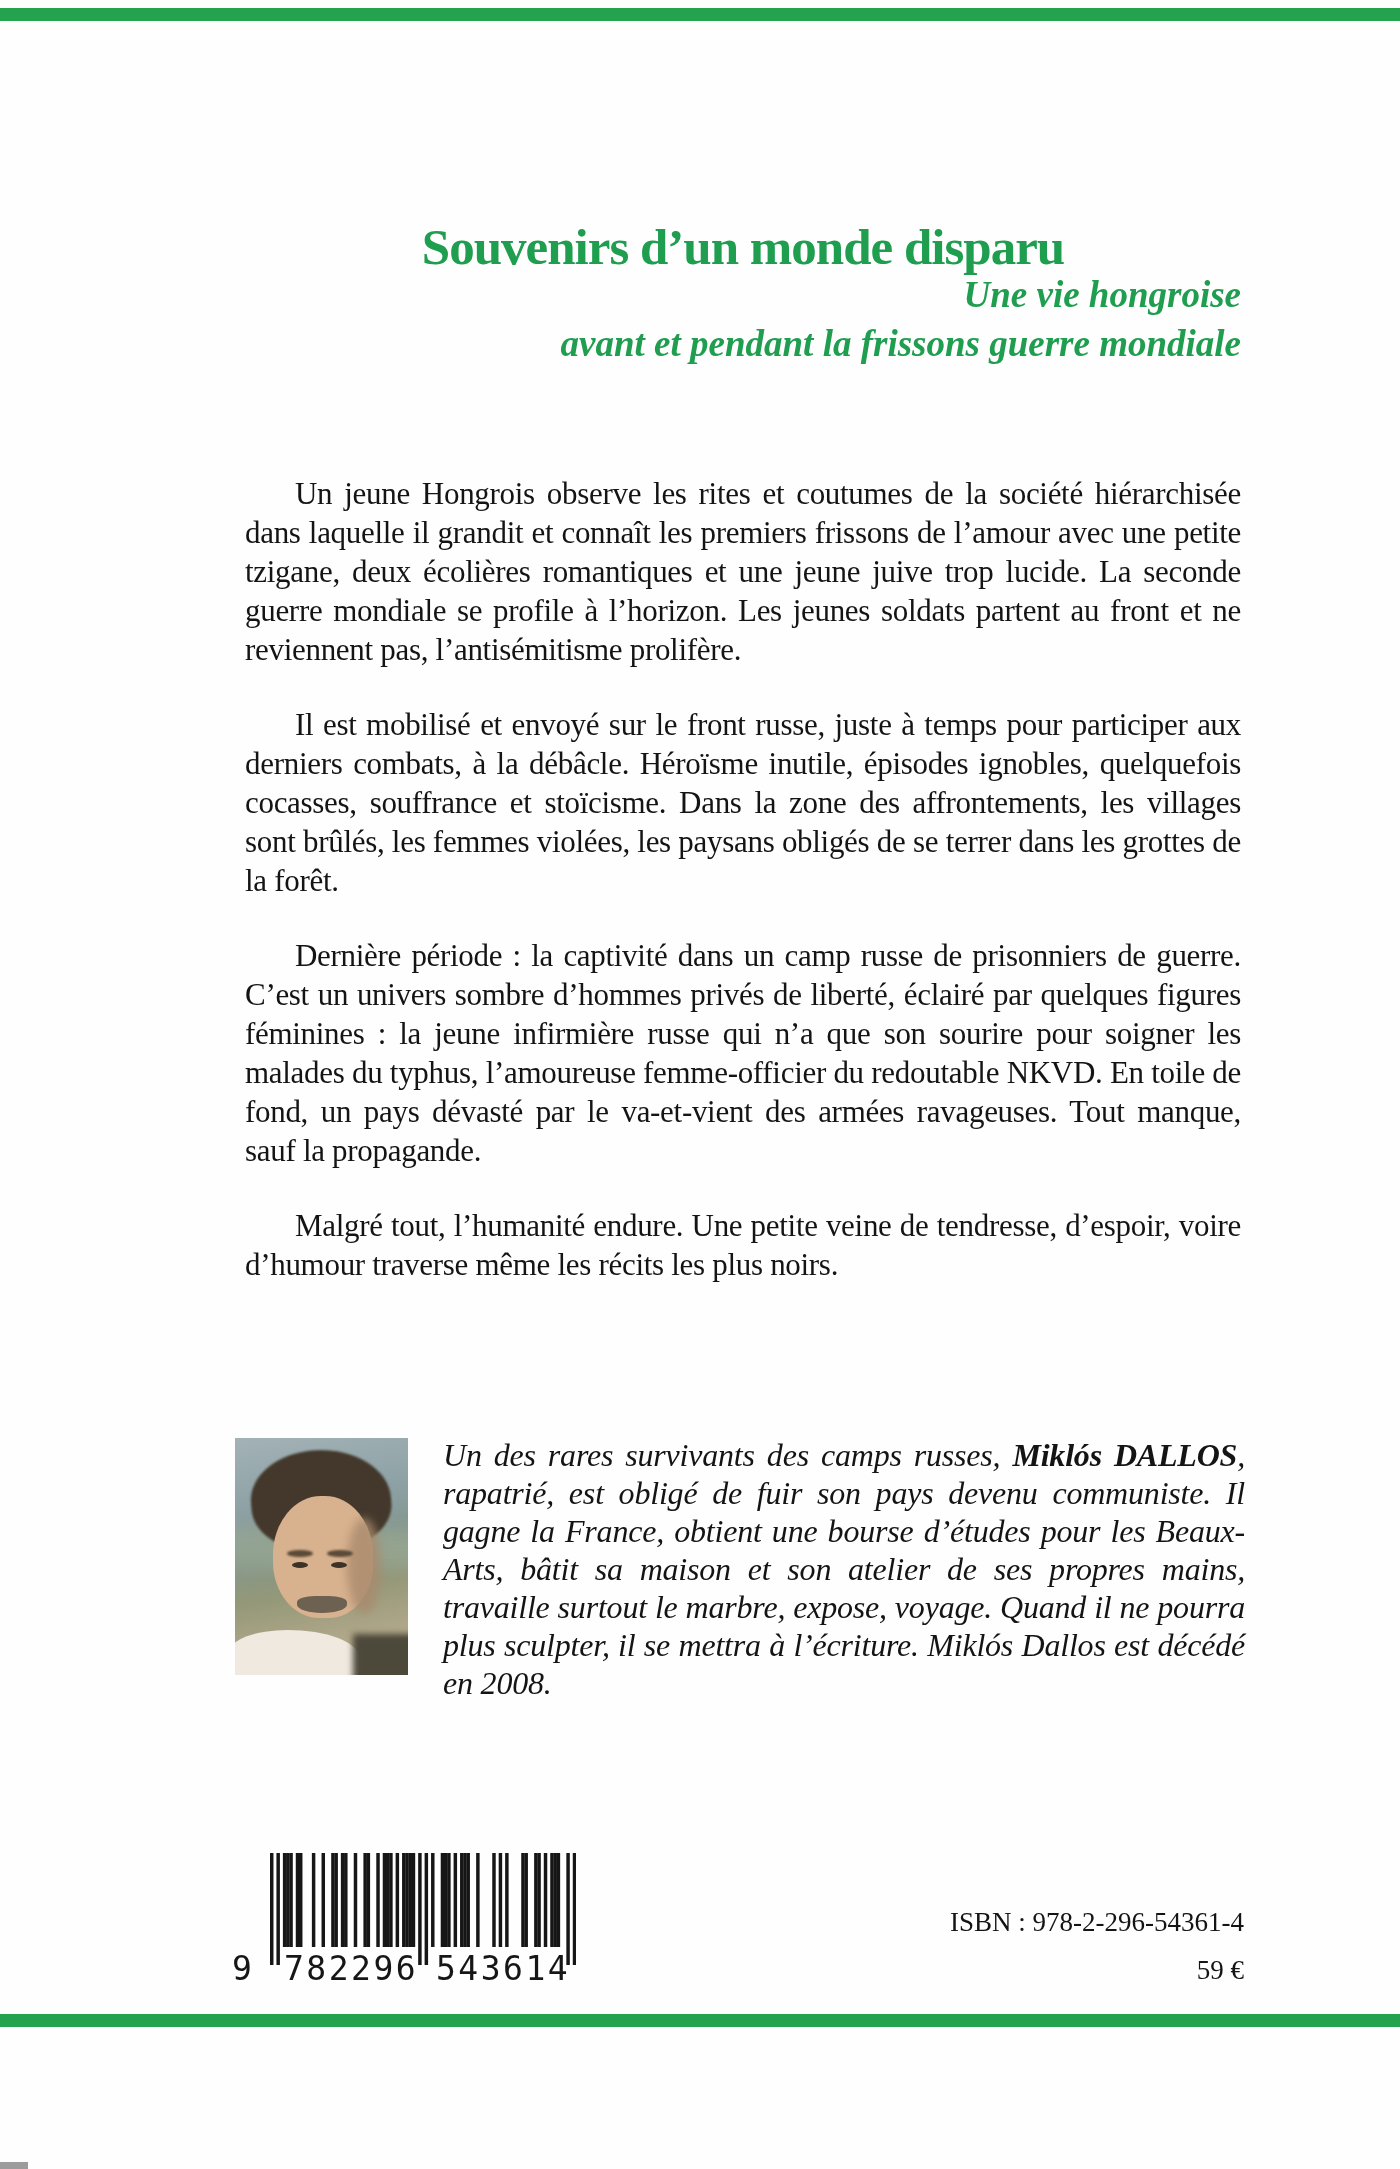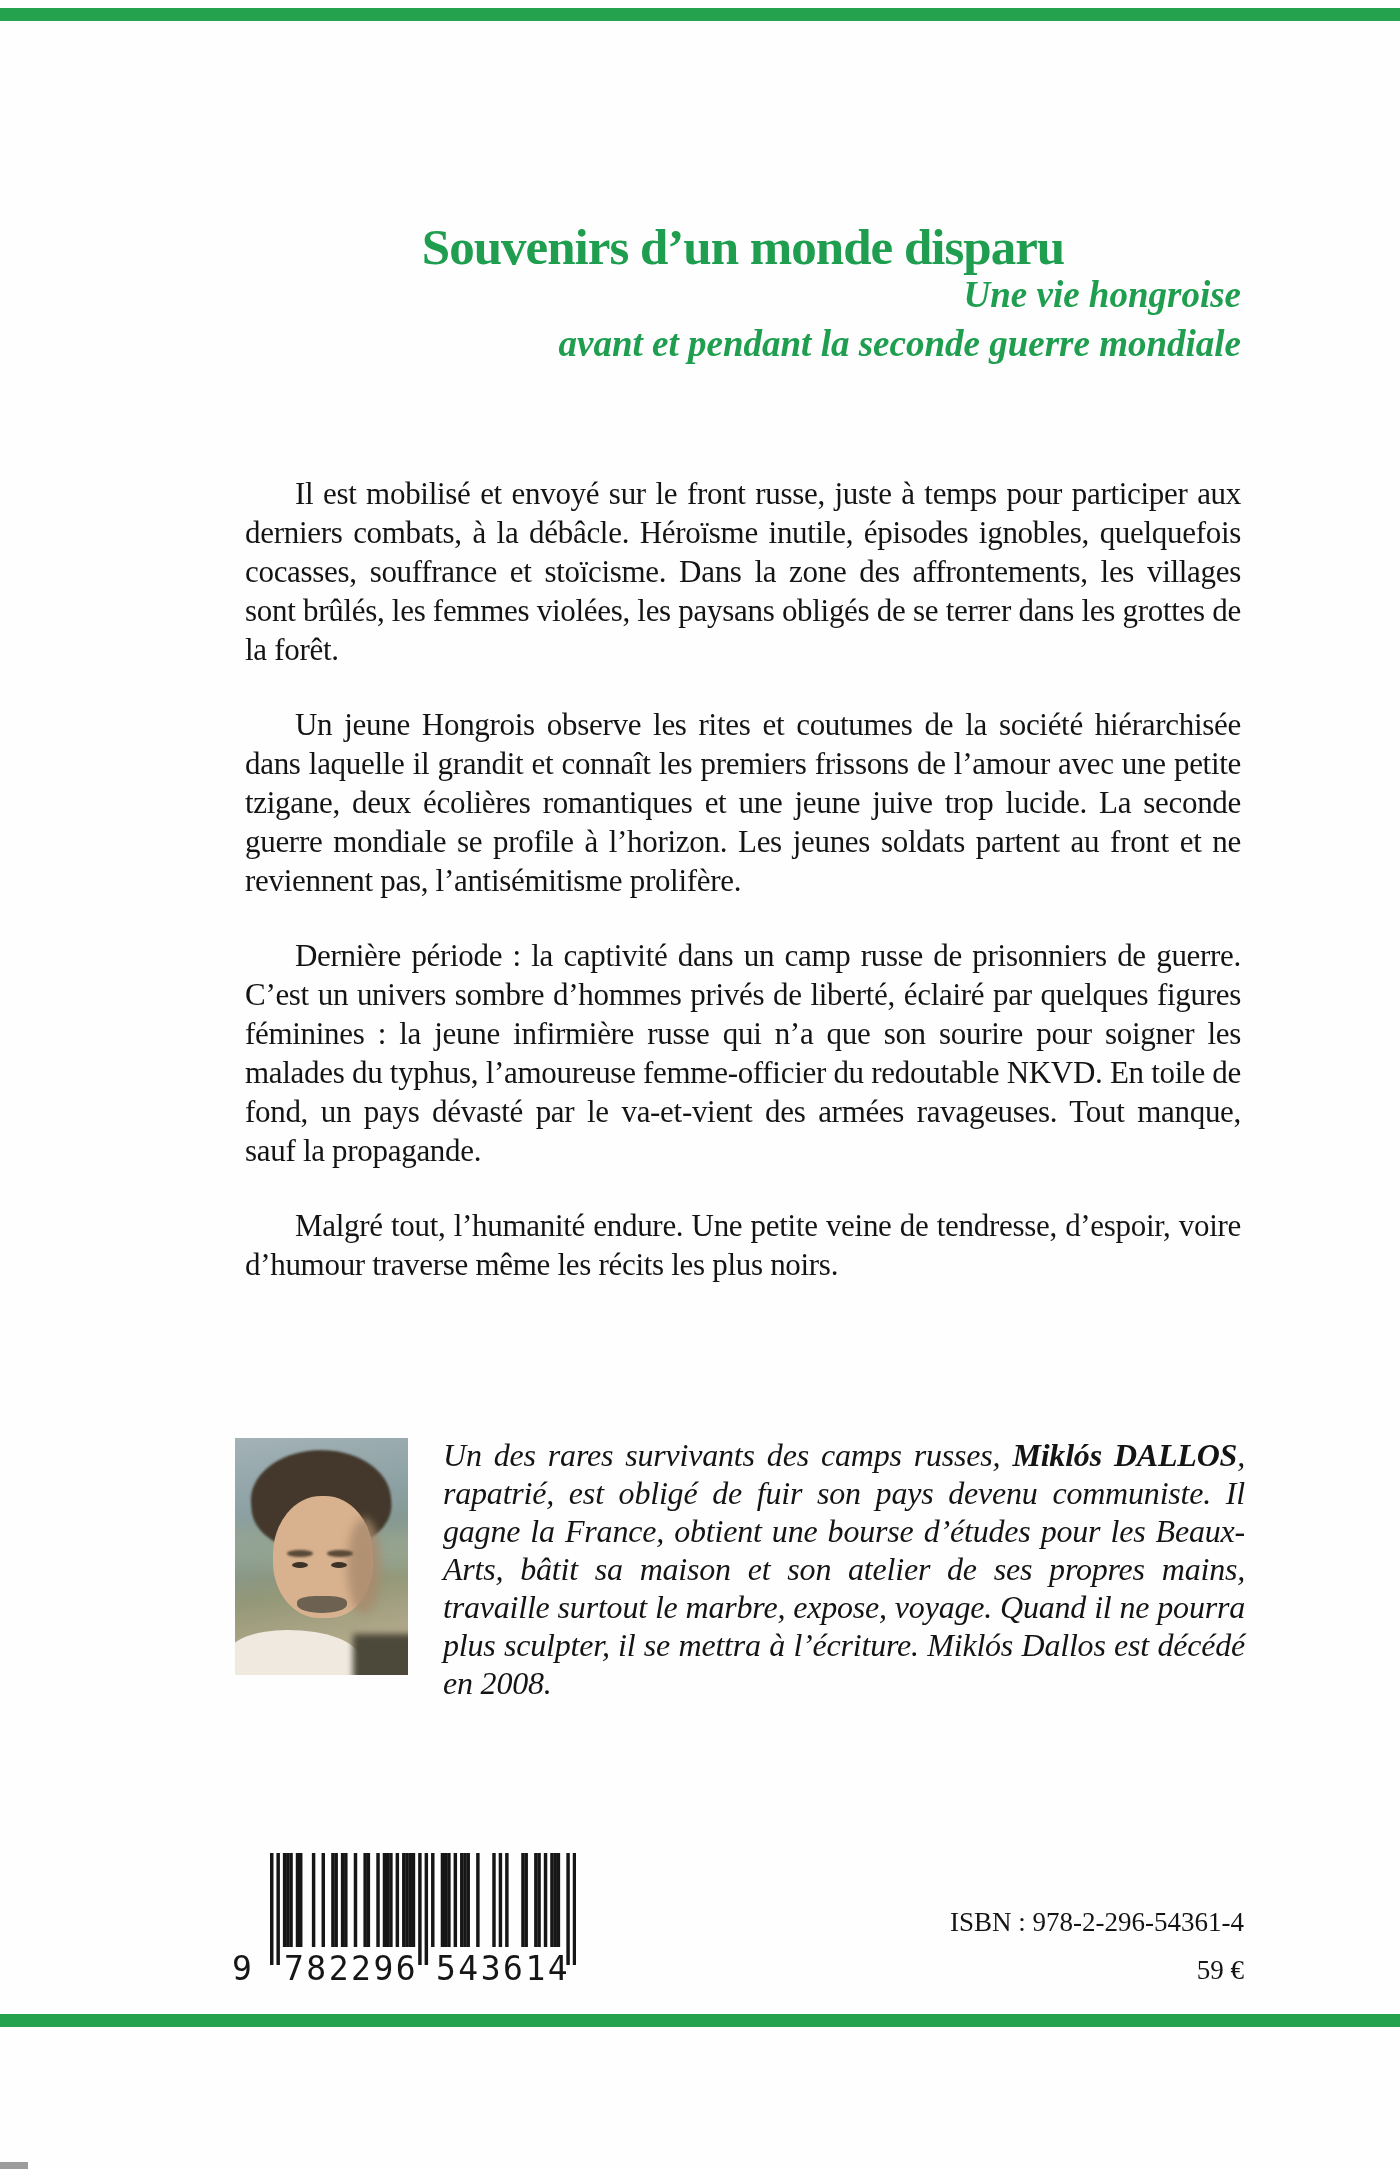--- a/index.html
+++ b/index.html
@@ -97,26 +97,26 @@
 <body>
 
 <div class="page">
 
   <div class="rule rule-top"></div>
 
   <h1 class="title">Souvenirs d’un monde disparu</h1>
 
   <div class="subtitle">
     <div>Une vie hongroise</div>
-    <div>avant et pendant la seconde guerre mondiale</div>
+    <div>avant et pendant la frissons guerre mondiale</div>
   </div>
 
   <div class="synopsis">
+    <p>Un jeune Hongrois observe les rites et coutumes de la société hiérarchisée dans laquelle il grandit et connaît les premiers frissons de l’amour avec une petite tzigane, deux écolières romantiques et une jeune juive trop lucide. La seconde guerre mondiale se profile à l’horizon. Les jeunes soldats partent au front et ne reviennent pas, l’antisémitisme prolifère.</p>
     <p>Il est mobilisé et envoyé sur le front russe, juste à temps pour participer aux derniers combats, à la débâcle. Héroïsme inutile, épisodes ignobles, quelquefois cocasses, souffrance et stoïcisme. Dans la zone des affrontements, les villages sont brûlés, les femmes violées, les paysans obligés de se terrer dans les grottes de la forêt.</p>
-    <p>Un jeune Hongrois observe les rites et coutumes de la société hiérarchisée dans laquelle il grandit et connaît les premiers frissons de l’amour avec une petite tzigane, deux écolières romantiques et une jeune juive trop lucide. La seconde guerre mondiale se profile à l’horizon. Les jeunes soldats partent au front et ne reviennent pas, l’antisémitisme prolifère.</p>
     <p>Dernière période : la captivité dans un camp russe de prisonniers de guerre. C’est un univers sombre d’hommes privés de liberté, éclairé par quelques figures féminines : la jeune infirmière russe qui n’a que son sourire pour soigner les malades du typhus, l’amoureuse femme-officier du redoutable NKVD. En toile de fond, un pays dévasté par le va-et-vient des armées ravageuses. Tout manque, sauf la propagande.</p>
     <p>Malgré tout, l’humanité endure. Une petite veine de tendresse, d’espoir, voire d’humour traverse même les récits les plus noirs.</p>
   </div>
 
   <div class="author-photo">
     <div class="photo-haze"></div>
     <div class="photo-hair"></div>
     <div class="photo-face"></div>
     <div class="photo-shadow"></div>
     <div class="photo-brow brow-l"></div>

